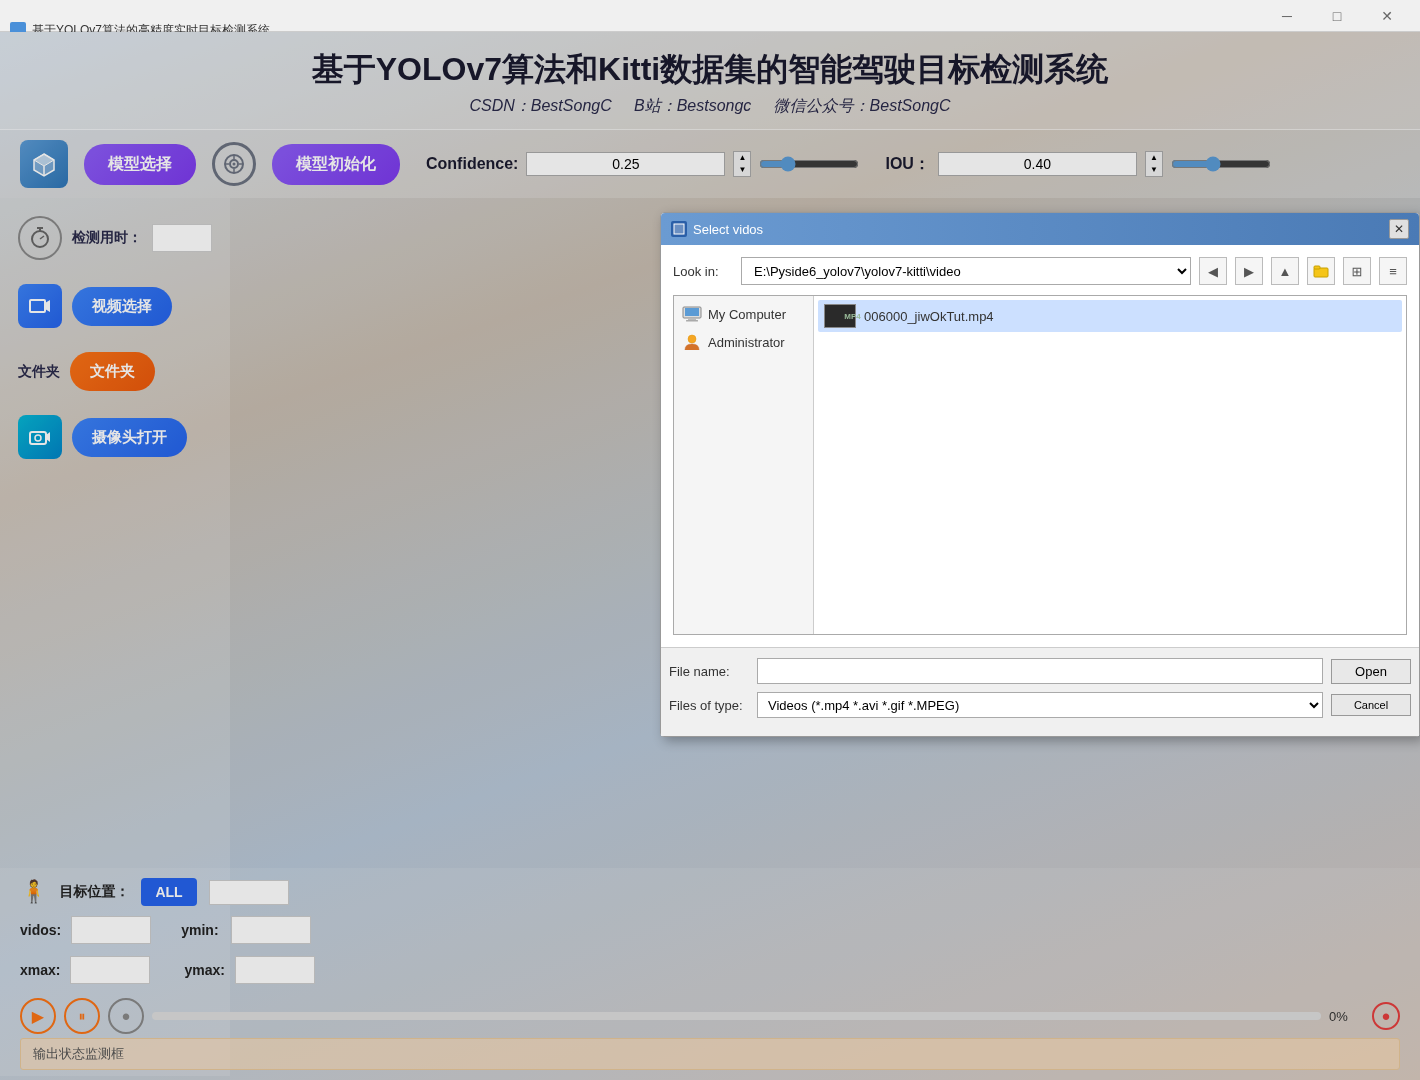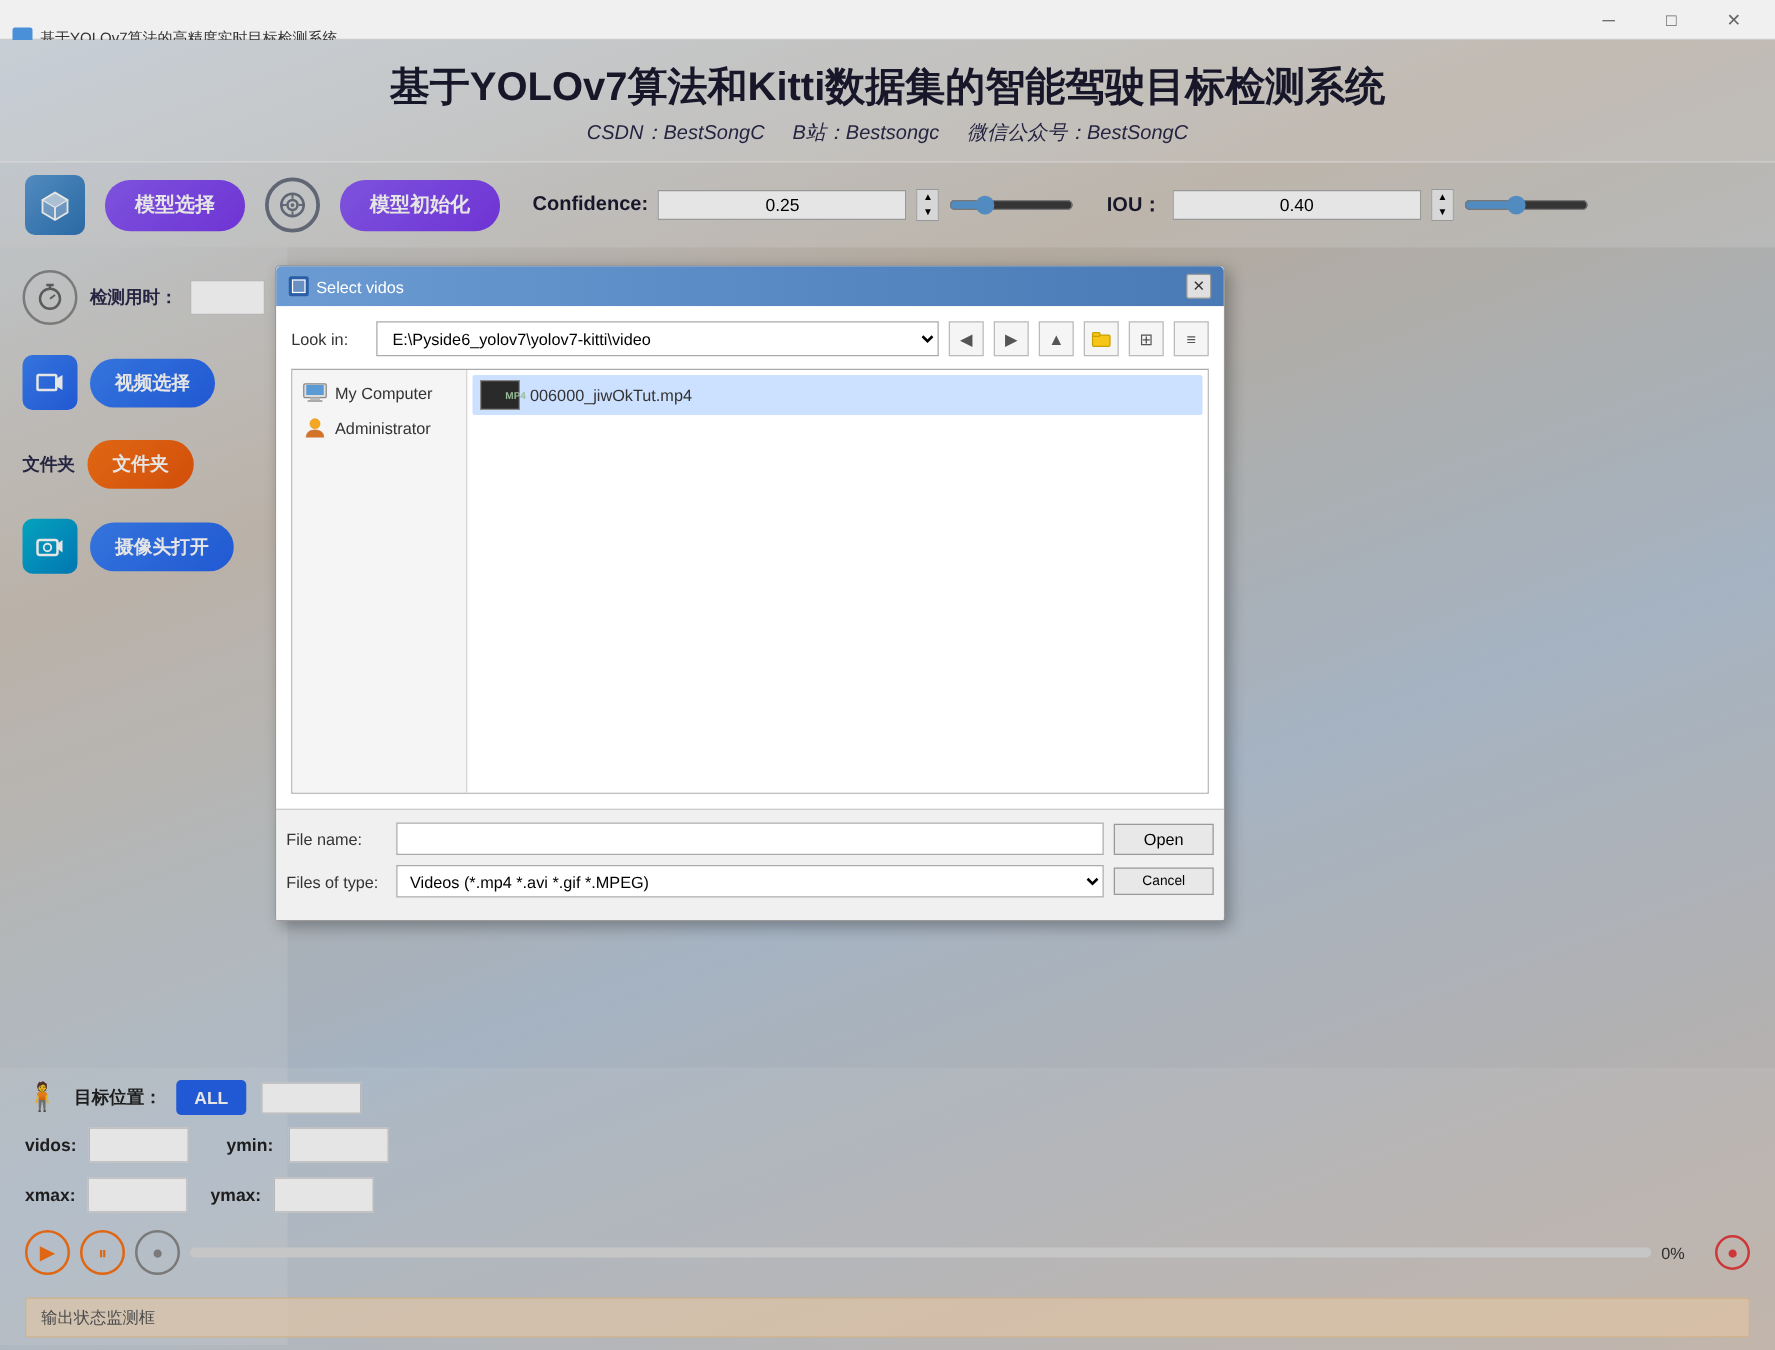--- a/index.html
+++ b/index.html
@@ -338,31 +338,31 @@
       cursor: pointer;
       display: flex; align-items: center; justify-content: center;
     }
     .status-box {
       background: rgba(255,220,180,0.6);
       border: 1px solid #e8c89a;
       padding: 6px 12px;
       font-size: 13px;
       color: #555;
       border-radius: 3px;
-      margin-top: 18px;
+      margin-top: 4px;
     }
 
     
     .dialog-overlay {
       position: absolute;
       top: 0; left: 0; right: 0; bottom: 0;
       background: rgba(0,0,0,0.1);
       display: flex;
       align-items: flex-start;
-      justify-content: flex-start;
+      justify-content: flex-end;
       padding-top: 180px;
       padding-left: 220px;
       z-index: 100;
     }
     .dialog {
       background: #f0f0f0;
       border: 1px solid #999;
       border-radius: 4px;
       width: 760px;
       box-shadow: 4px 4px 12px rgba(0,0,0,0.3);
@@ -654,21 +654,21 @@
     <div style="display:flex;gap:30px;align-items:center;margin-bottom:6px;">
       <div class="coord-row">
         <span class="coord-label">vidos:</span>
         <input class="coord-input" type="text" value="" style="">
       </div>
       <div class="coord-row">
         <span class="coord-label">ymin:</span>
         <input class="coord-input" type="text" value="" style="">
       </div>
     </div>
-    <div style="display:flex;gap:18px;align-items:center;margin-bottom:6px;">
+    <div style="display:flex;gap:34px;align-items:center;margin-bottom:6px;">
       <div class="coord-row">
         <span class="coord-label">xmax:</span>
         <input class="coord-input" type="text" value="" style="">
       </div>
       <div class="coord-row">
         <span class="coord-label">ymax:</span>
         <input class="coord-input" type="text" value="" style="">
       </div>
     </div>
 

